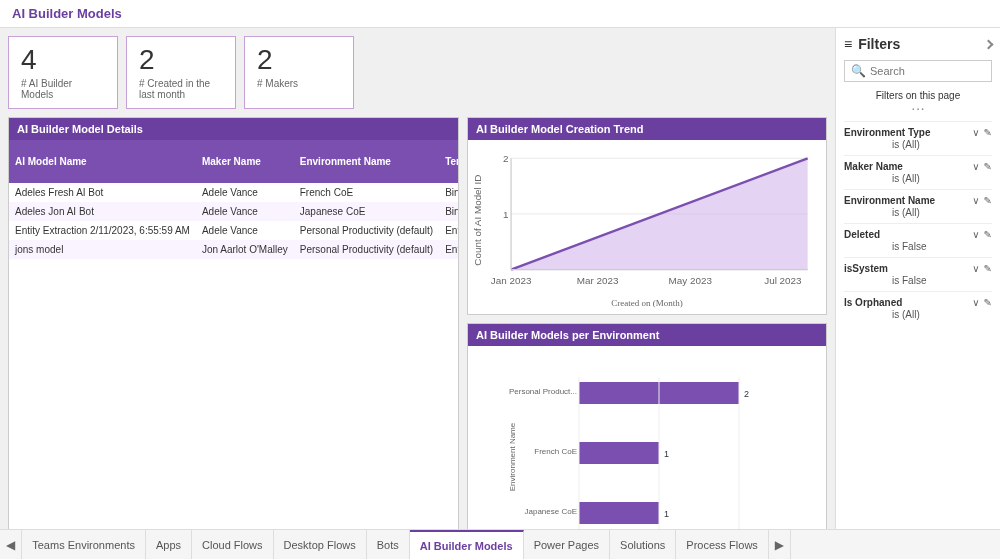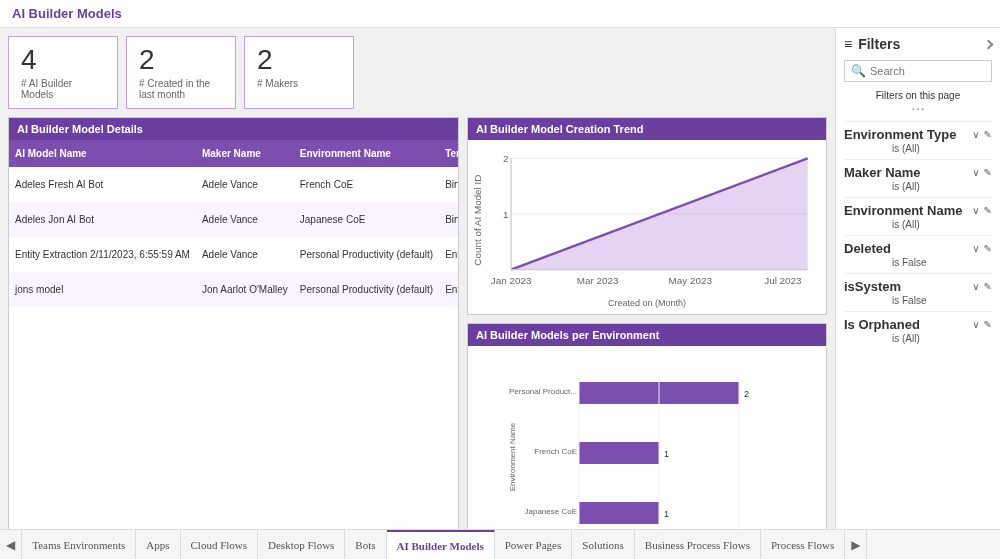--- a/index.html
+++ b/index.html
@@ -21,48 +21,48 @@
     .kpi-label { font-size: 10px; color: #666; margin-top: 2px; }
 
     .bottom-row { display: flex; gap: 8px; flex: 1; }
 
     
     .table-section { flex: 1; background: #fff; border: 1px solid #ccc; display: flex; flex-direction: column; overflow: hidden; min-width: 0; }
     .table-header { background: #6b3fa0; color: #fff; padding: 5px 8px; font-size: 11px; font-weight: 600; }
     .table-content { overflow: auto; flex: 1; }
     table { width: 100%; border-collapse: collapse; font-size: 10px; }
     thead tr { background: #7b4fb0; color: #fff; }
-    thead th { padding: 8px 6px; text-align: left; font-weight: 600; white-space: nowrap; }
+    thead th { padding: 16px 6px; text-align: left; font-weight: 600; white-space: nowrap; }
     tbody tr:nth-child(even) { background: #f9f4ff; }
     tbody tr:nth-child(odd) { background: #fff; }
-    tbody td { padding: 12px 6px; white-space: nowrap; color: #333; margin-top: 23px; }
+    tbody td { padding: 4px 6px; white-space: nowrap; color: #333; margin-top: 23px; }
 
     
     .charts-section { width: 360px; display: flex; flex-direction: column; gap: 8px; }
     .chart-card { background: #fff; border: 1px solid #ccc; overflow: hidden; }
     .chart-header { background: #6b3fa0; color: #fff; padding: 5px 8px; font-size: 11px; font-weight: 600; }
     .chart-body { padding: 6px; position: relative; }
     .line-chart-svg { width: 100%; height: 100%; }
 
-    .chart-axis-label { font-size: 9px; color: #666; text-align: center; margin-top: 2px; }
+    .chart-axis-label { font-size: 9px; color: #666; text-align: center; margin-top: 2px; font-family: Liberation Serif, serif; }
 
     
     .filters-panel { width: 165px; background: #fff; border-left: 1px solid #ddd; padding: 8px; overflow-y: auto; flex-shrink: 0; }
     .filters-title { font-size: 14px; font-weight: 600; color: #333; margin-bottom: 8px; display: flex; align-items: center; gap: 6px; }
 
     .search-box { border: 1px solid #ccc; display: flex; align-items: center; padding: 3px 6px; margin-bottom: 8px; background: #fff; }
     .search-box input { border: none; outline: none; font-size: 11px; width: 100%; }
     .search-icon { color: #888; font-size: 12px; margin-right: 4px; }
 
     .filters-on-page { font-size: 10px; color: #333; margin-bottom: 6px; display: flex; justify-content: space-between; align-items: center; flex-direction: column; }
     .filters-dots { color: #888; font-size: 14px; line-height: 1; }
 
     .filter-item { border-top: 1px solid #eee; padding: 5px 0; }
     .filter-item-header { display: flex; justify-content: space-between; align-items: center; }
-    .filter-name { font-size: 13px; font-weight: 600; color: #333; }
+    .filter-name { font-size: 10px; font-weight: 600; color: #333; }
     .filter-controls { display: flex; gap: 4px; }
     .filter-chevron { color: #666; font-size: 10px; cursor: pointer; }
     .filter-edit { color: #666; font-size: 10px; cursor: pointer; }
     .filter-value { font-size: 10px; color: #555; margin-top: 1px; margin-left: 48px; }
 
     
     .bottom-tabs { height: 30px; background: #f5f5f5; border-top: 1px solid #ddd; display: flex; align-items: stretch; overflow: hidden; }
     .tab-item { padding: 0 10px; display: flex; align-items: center; font-size: 11px; color: #555; cursor: pointer; border-right: 1px solid #ddd; white-space: nowrap; }
     .tab-item.active { background: #fff; color: #6b3fa0; border-top: 2px solid #6b3fa0; font-weight: 600; }
     .tab-nav-btn { padding: 0 6px; display: flex; align-items: center; color: #666; cursor: pointer; border-right: 1px solid #ddd; font-size: 12px; }
@@ -288,27 +288,26 @@
         </span>
       </div>
       <div class="filter-value">is (All)</div>
     </div>
         </div>
     </div>
   </div>
 
   <div class="bottom-tabs">
     <div class="tab-nav-btn">◀</div>
-    <div id="tabs-container" style="display:flex;align-items:stretch;overflow:hidden;font-family:Liberation Serif, serif;">
+    <div id="tabs-container" style="display:flex;align-items:stretch;overflow:hidden;">
         <div class="tab-item">Teams Environments</div>
         <div class="tab-item">Apps</div>
         <div class="tab-item">Cloud Flows</div>
         <div class="tab-item">Desktop Flows</div>
         <div class="tab-item">Bots</div>
         <div class="tab-item active">AI Builder Models</div>
         <div class="tab-item">Power Pages</div>
         <div class="tab-item">Solutions</div>
-        <div class="tab-item">Business Process Flows</div>
         <div class="tab-item">Process Flows</div>
       </div>
     <div class="tab-nav-btn">▶</div>
   </div>
 </div>
 
 </body></html>

